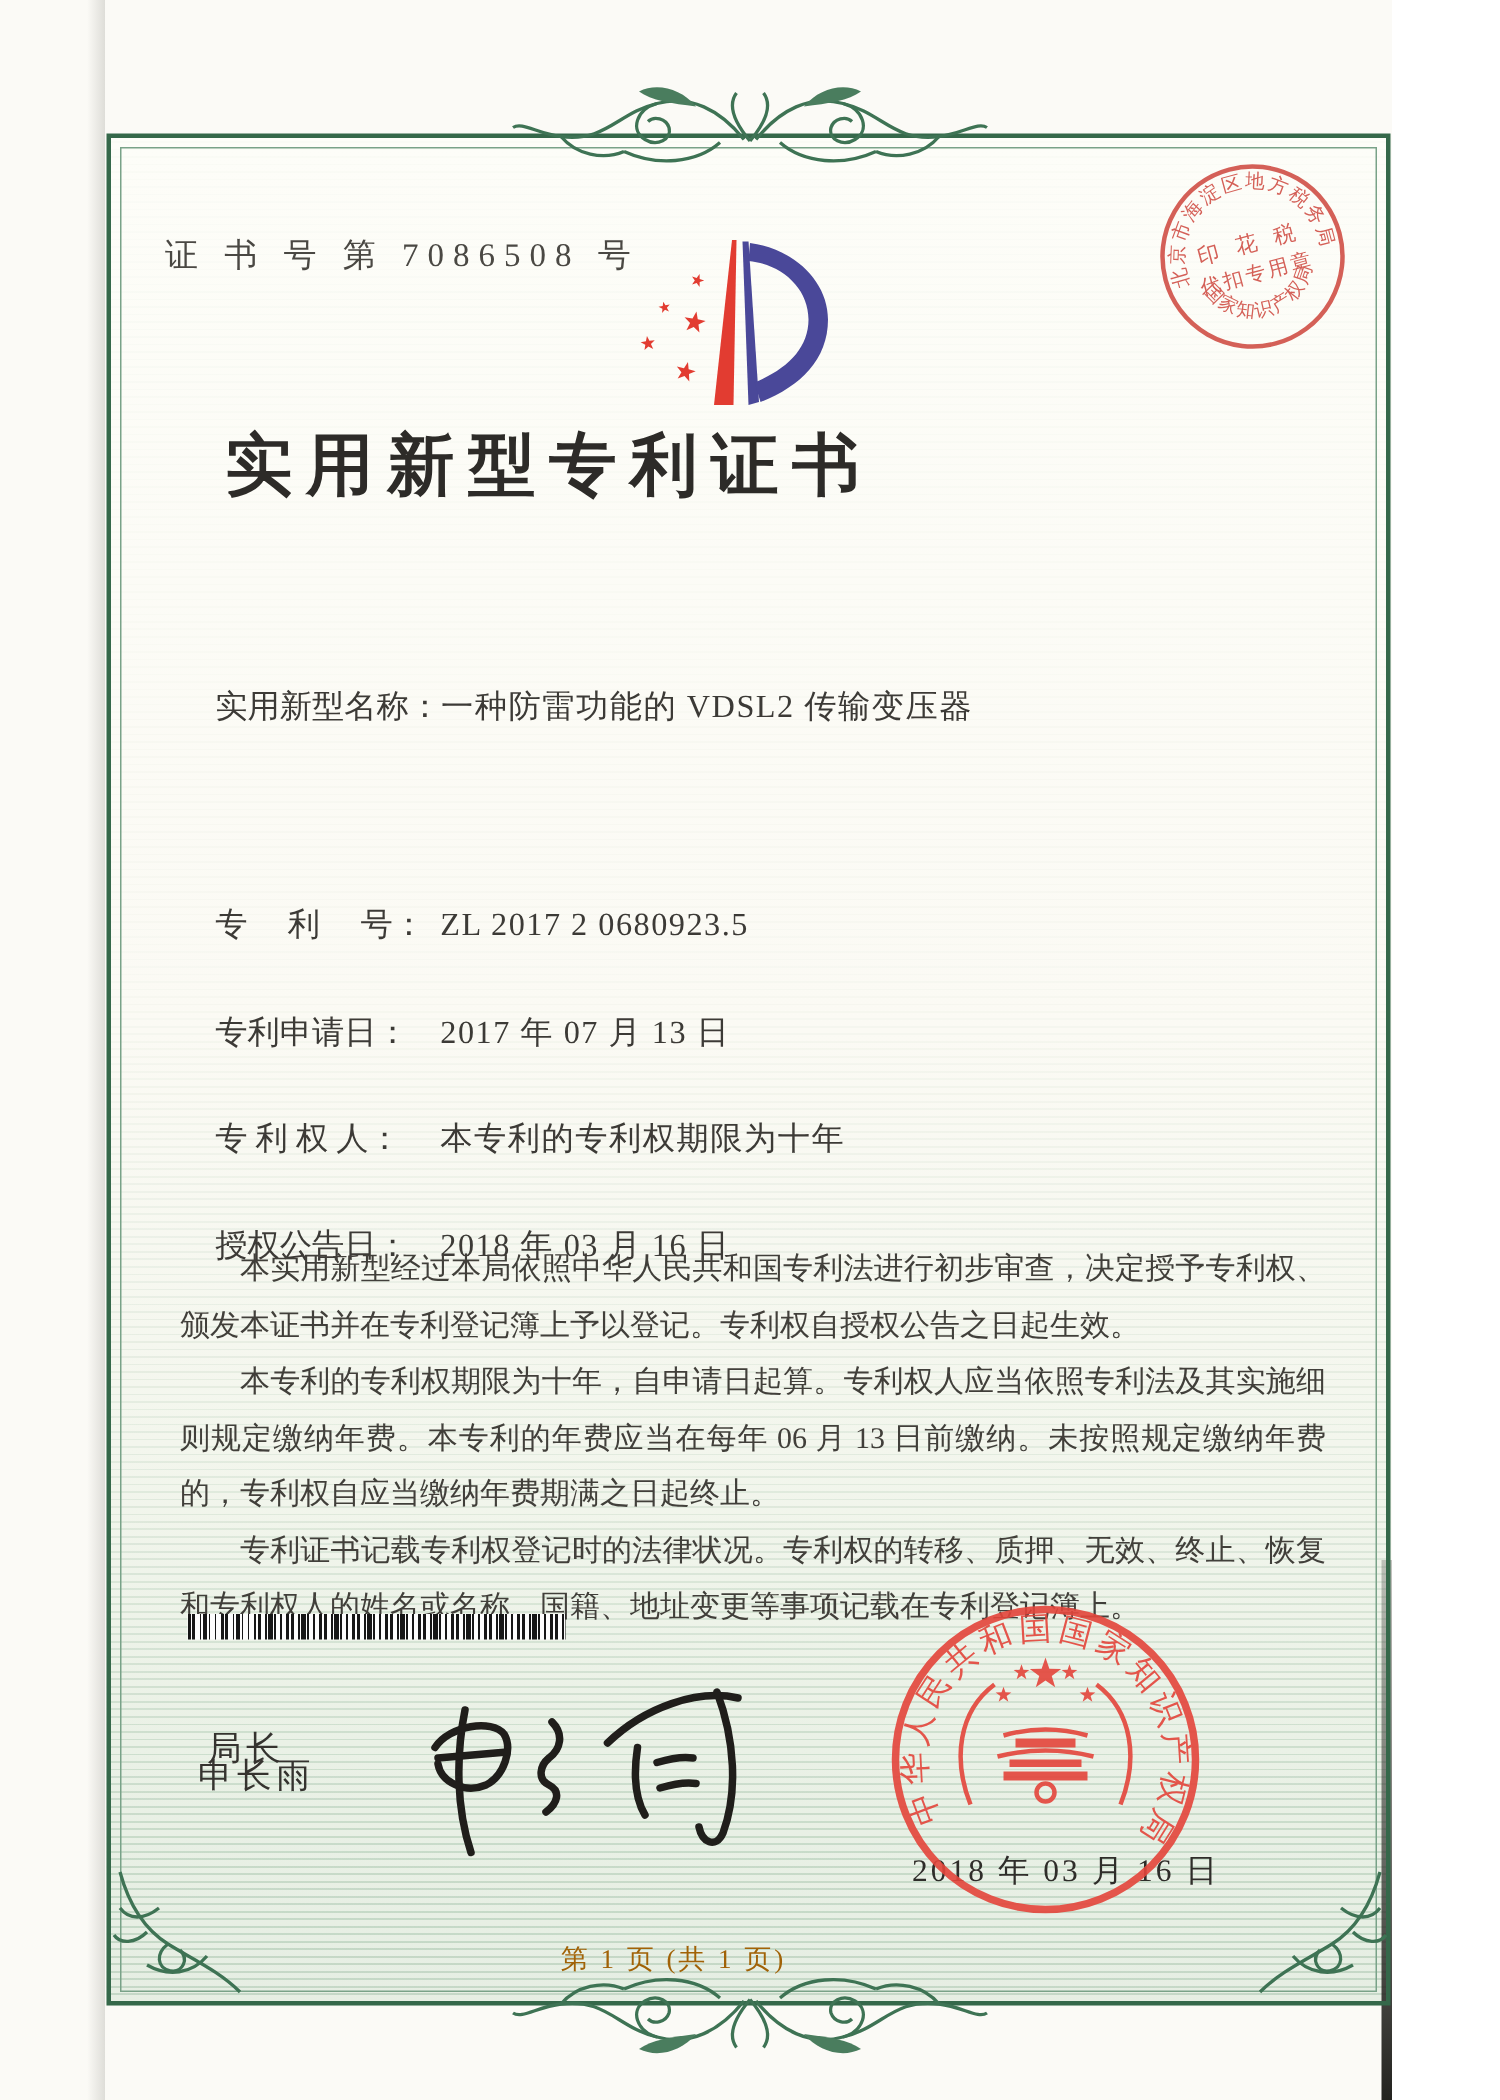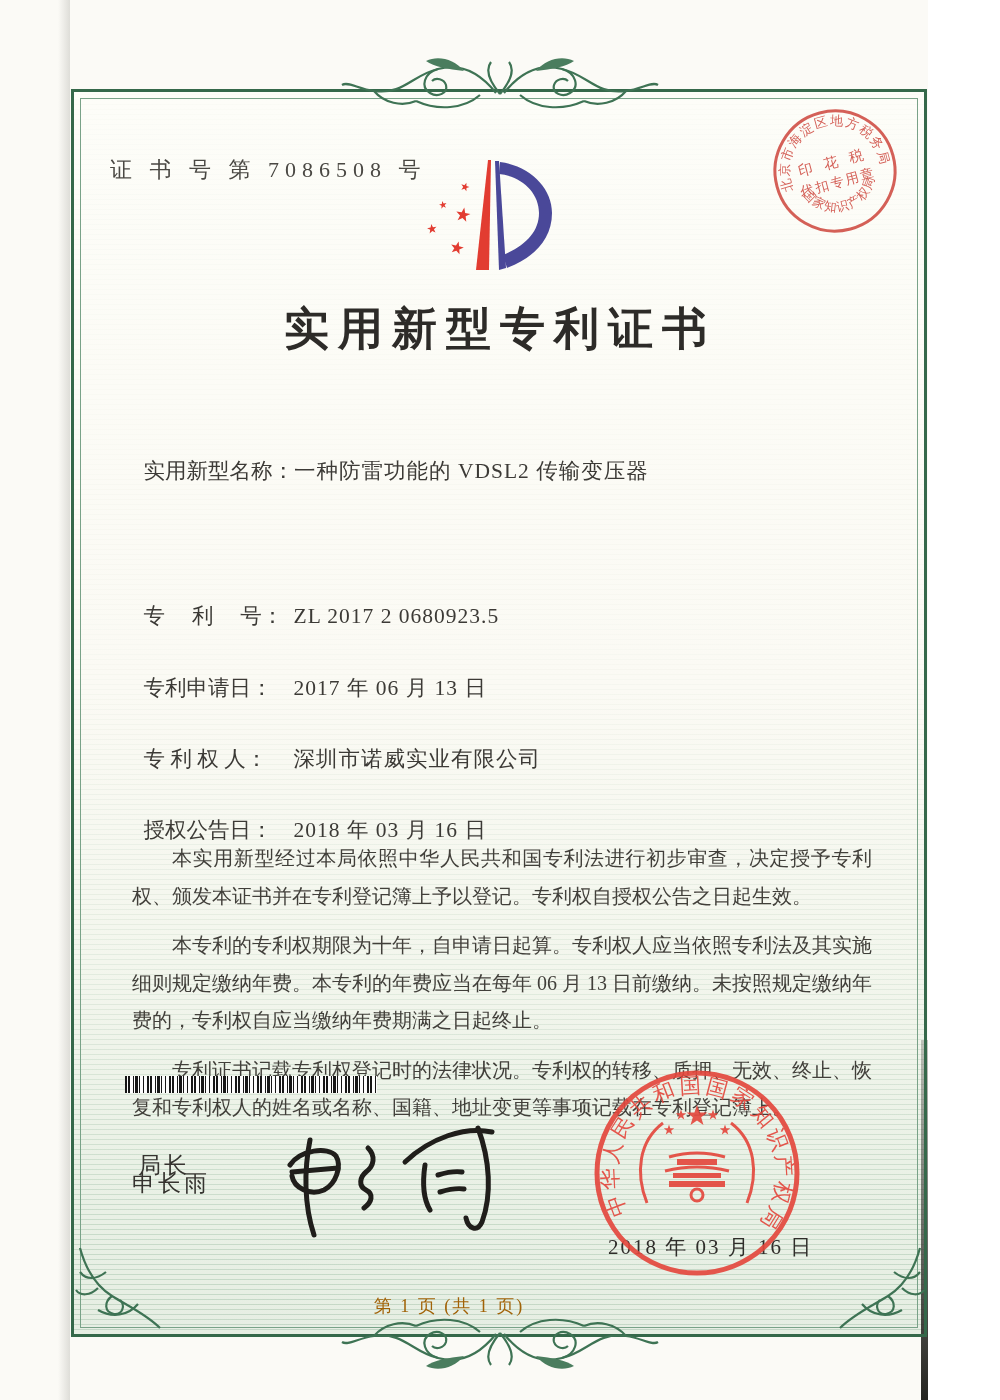--- a/index.html
+++ b/index.html
@@ -22,29 +22,29 @@
   .edge-shadow-left{position:absolute;left:58px;top:0;width:12px;height:1400px;
     background:linear-gradient(90deg,rgba(0,0,0,0),rgba(90,90,80,.18));}
   .edge-dark-right{position:absolute;right:0;top:1040px;width:7px;height:360px;
     background:linear-gradient(180deg,rgba(40,40,36,.25),#23231f);}
   .frame-outer{position:absolute;left:71px;top:89px;width:850px;height:1242px;
     border:3px solid #35684a;}
   .frame-inner{position:absolute;left:80px;top:98px;width:836px;height:1228px;
     border:1px solid #79a288;}
   .abs{position:absolute;}
   .cert-no{left:110px;top:155px;font-size:22px;letter-spacing:6px;color:#4a4843;}
-  .title{left:150px;top:299px;width:700px;text-align:center;font-size:45px;font-weight:bold;
+  .title{left:150px;top:280px;width:700px;font-size:45px;font-weight:bold;
     letter-spacing:9px;color:#2d2b28;}
   .field-row{left:122px;font-size:21.5px;color:#3c3a36;white-space:pre;}
   .field-row .lab{display:inline-block;min-width:150px;white-space:pre;font-family:Liberation Serif, serif;}
   .field-row .val{letter-spacing:1px;text-align:center;}
   .r0{top:431px}.r1{top:503px}.r2{top:576px}.r3{top:648px}.r4{top:719px}.r5{top:790px}
   .paras{left:120px;top:828px;width:764px;font-size:20px;line-height:37.5px;
     text-align:justify;color:#413f3a;}
-  .paras p{margin:12px;text-indent:2em;}
+  .paras p{margin:0;text-indent:2em;}
   .barcode{left:125px;top:1076px;width:252px;height:17px;
     background:repeating-linear-gradient(90deg,#161616 0 2px,#fdfdfd 2px 3px,#161616 3px 5px,#fdfdfd 5px 8px,#161616 8px 9px,#fdfdfd 9px 10px,#161616 10px 13px,#fdfdfd 13px 14px,#161616 14px 15px,#fdfdfd 15px 18px,#161616 18px 19px,#fdfdfd 19px 22px);}
   .officer-title{left:138px;top:1150px;font-size:23px;letter-spacing:3px;color:#35332f;
     font-family:"Liberation Sans","DejaVu Sans",sans-serif;}
   .officer-name{left:132px;top:1168px;font-size:23px;letter-spacing:3px;color:#35332f;
     font-family:"Liberation Sans","DejaVu Sans",sans-serif;}
   .seal-date{left:608px;top:1233px;font-size:21px;letter-spacing:2px;color:#2f2d2a;}
   .footer{left:314px;top:1294px;width:270px;text-align:center;font-size:18px;
     letter-spacing:2px;color:#a16207;}
   svg{display:block;}
@@ -131,24 +131,24 @@
 
   <div class="abs title">实用新型专利证书</div>
 
   <div class="abs field-row r0">
     <span class="lab">实用新型名称：</span><span class="val">一种防雷功能的 VDSL2 传输变压器</span>
   </div>
   <div class="abs field-row r2">
     <span class="lab">专　 利　 号：</span><span class="val">ZL 2017 2 0680923.5</span>
   </div>
   <div class="abs field-row r3">
-    <span class="lab">专利申请日：</span><span class="val">2017 年 06 月 13 日</span>
+    <span class="lab">专利申请日：</span><span class="val">2017 年 07 月 13 日</span>
   </div>
   <div class="abs field-row r4">
-    <span class="lab">专 利 权 人：</span><span class="val">深圳市诺威实业有限公司</span>
+    <span class="lab">专 利 权 人：</span><span class="val">本专利的专利权期限为十年</span>
   </div>
   <div class="abs field-row r5">
     <span class="lab">授权公告日：</span><span class="val">2018 年 03 月 16 日</span>
   </div>
 
   <div class="abs paras">
     <p>本实用新型经过本局依照中华人民共和国专利法进行初步审查，决定授予专利权、颁发本证书并在专利登记簿上予以登记。专利权自授权公告之日起生效。</p>
     <p>本专利的专利权期限为十年，自申请日起算。专利权人应当依照专利法及其实施细则规定缴纳年费。本专利的年费应当在每年 06 月 13 日前缴纳。未按照规定缴纳年费的，专利权自应当缴纳年费期满之日起终止。</p>
     <p>专利证书记载专利权登记时的法律状况。专利权的转移、质押、无效、终止、恢复和专利权人的姓名或名称、国籍、地址变更等事项记载在专利登记簿上。</p>
   </div>

